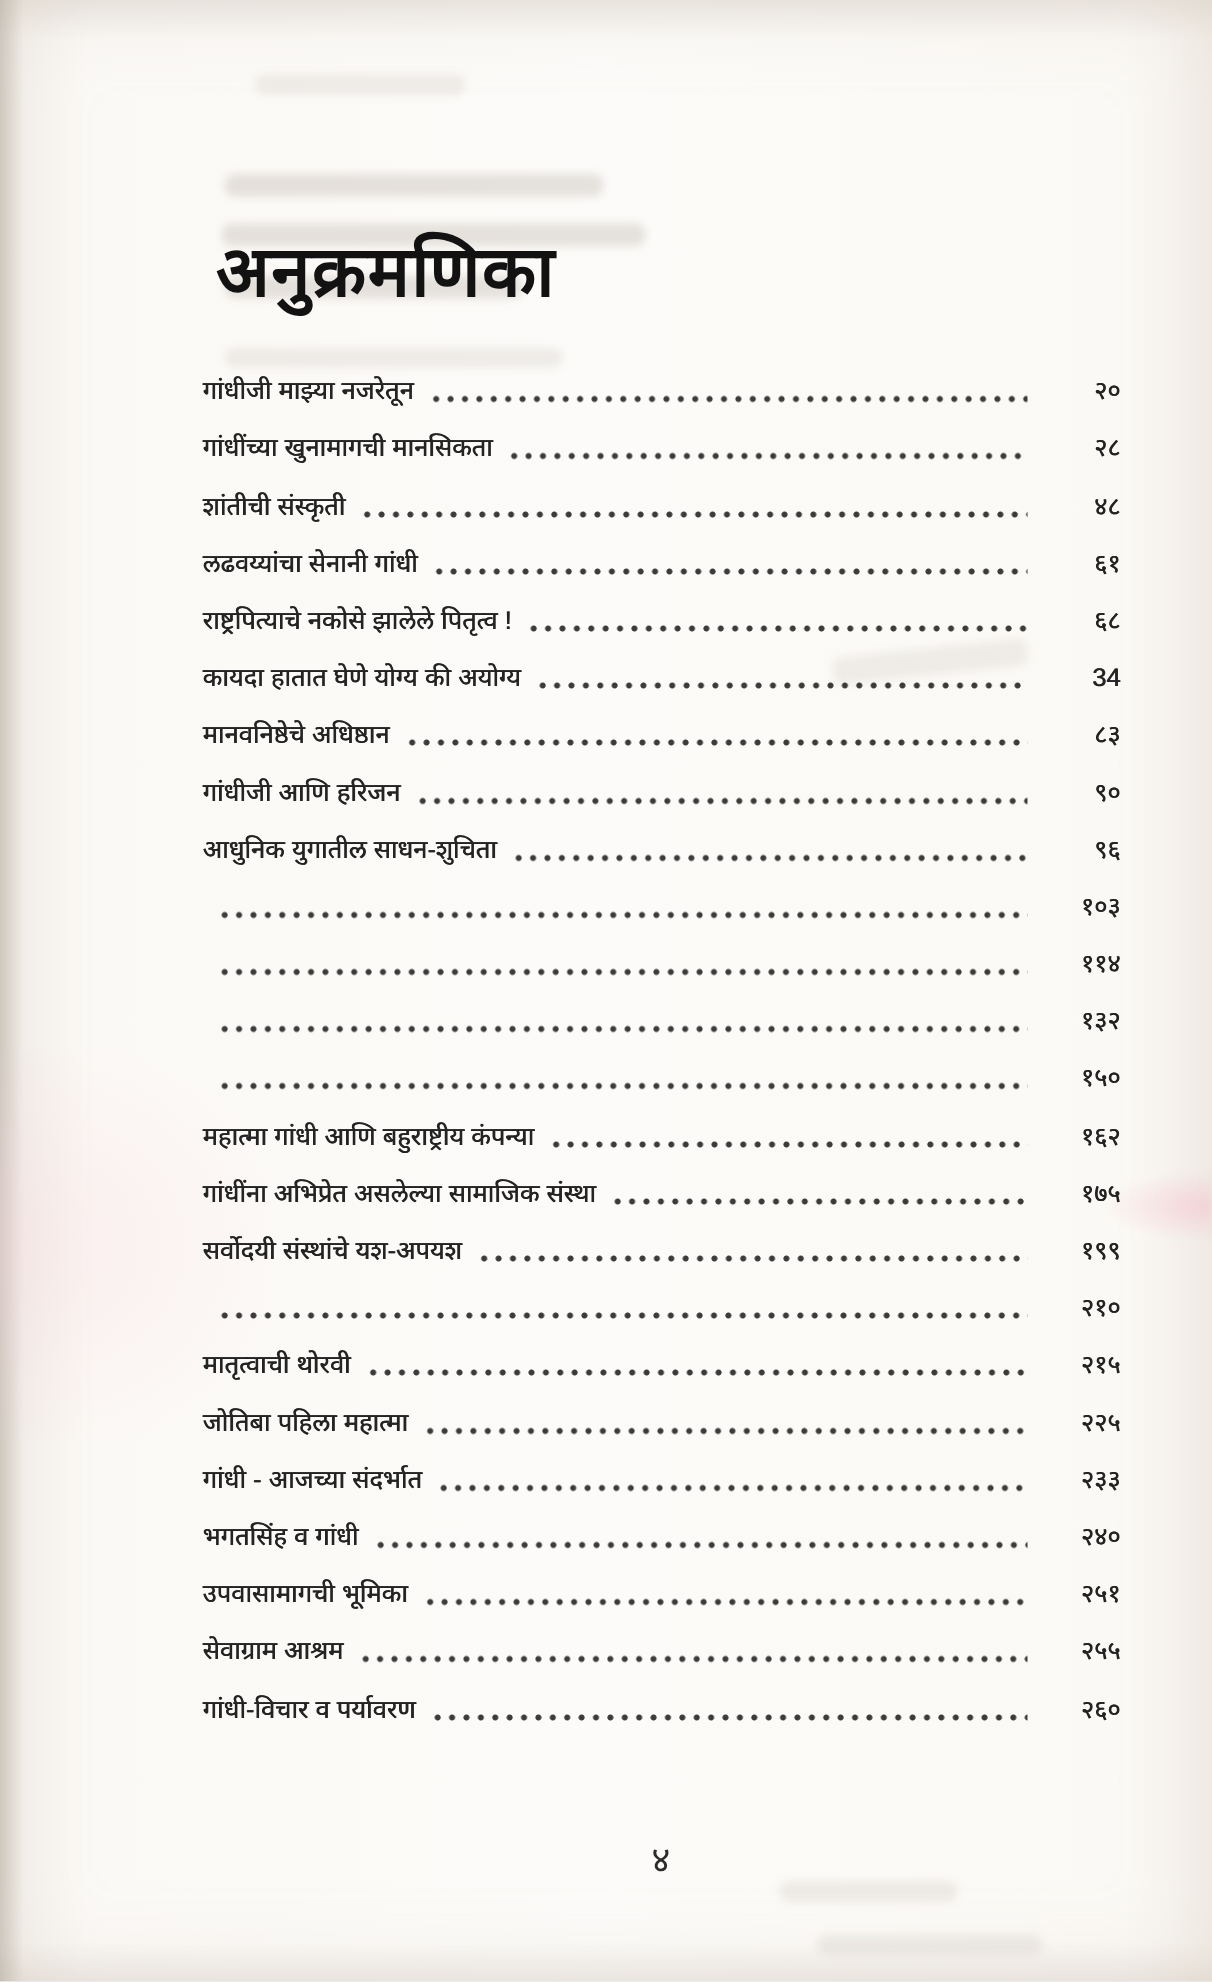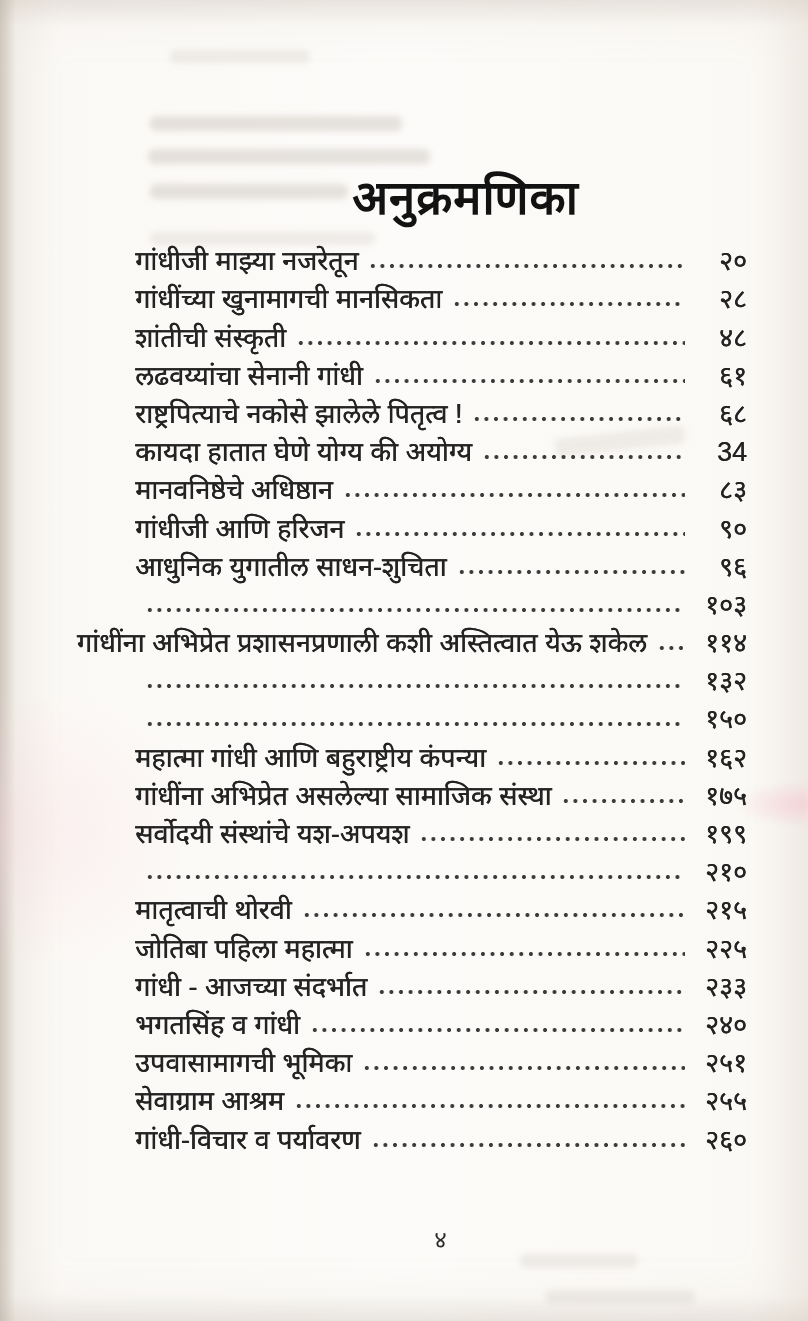--- a/index.html
+++ b/index.html
@@ -56,45 +56,43 @@
     left: 0; width: 180px; top: 700px; height: 260px;
     background: radial-gradient(ellipse at 0% 50%, rgba(248,210,218,0.30), rgba(248,210,218,0.0) 80%);
     pointer-events: none;
   }
 
   .page-title {
     position: absolute;
     left: 135px;
     width: 611px;
     top: 152px;
-    margin: 16px;
-    text-align: center;
+    margin: 0;
     transform: translateX(9px);
     font-family: "DejaVu Sans", "Liberation Sans", sans-serif;
     font-size: 47px;
     line-height: 60px;
     font-weight: bold;
     color: #121212;
     letter-spacing: 1px;
   }
 
   .toc {
     position: absolute;
     left: 135px;
     top: 240px;
     width: 612px;
   }
   .toc-row {
     display: flex;
     align-items: flex-end;
     height: 38.2px;
-    font-size: 27px;
+    font-size: 17px;
     line-height: 34px;
     color: #232323;
-    justify-content: flex-end;
   }
   .toc-title {
     white-space: nowrap;
     flex: 0 0 auto;
     text-shadow: 0.4px 0 0 #2a2a2a; 
   }
   .leader {
     flex: 1 1 auto;
     align-self: flex-end;
     height: 10px;
@@ -200,21 +198,20 @@
       <span class="leader"></span>
       <span class="toc-page">९६</span>
     </div>
 
     <div class="toc-row">
       <span class="leader"></span>
       <span class="toc-page">१०३</span>
     </div>
 
     <div class="toc-row">
-      <span class="toc-title">गांधींना अभिप्रेत प्रशासनप्रणाली कशी अस्तित्वात येऊ शकेल</span>
       <span class="leader"></span>
       <span class="toc-page">११४</span>
     </div>
 
     <div class="toc-row">
       <span class="leader"></span>
       <span class="toc-page">१३२</span>
     </div>
 
     <div class="toc-row">

